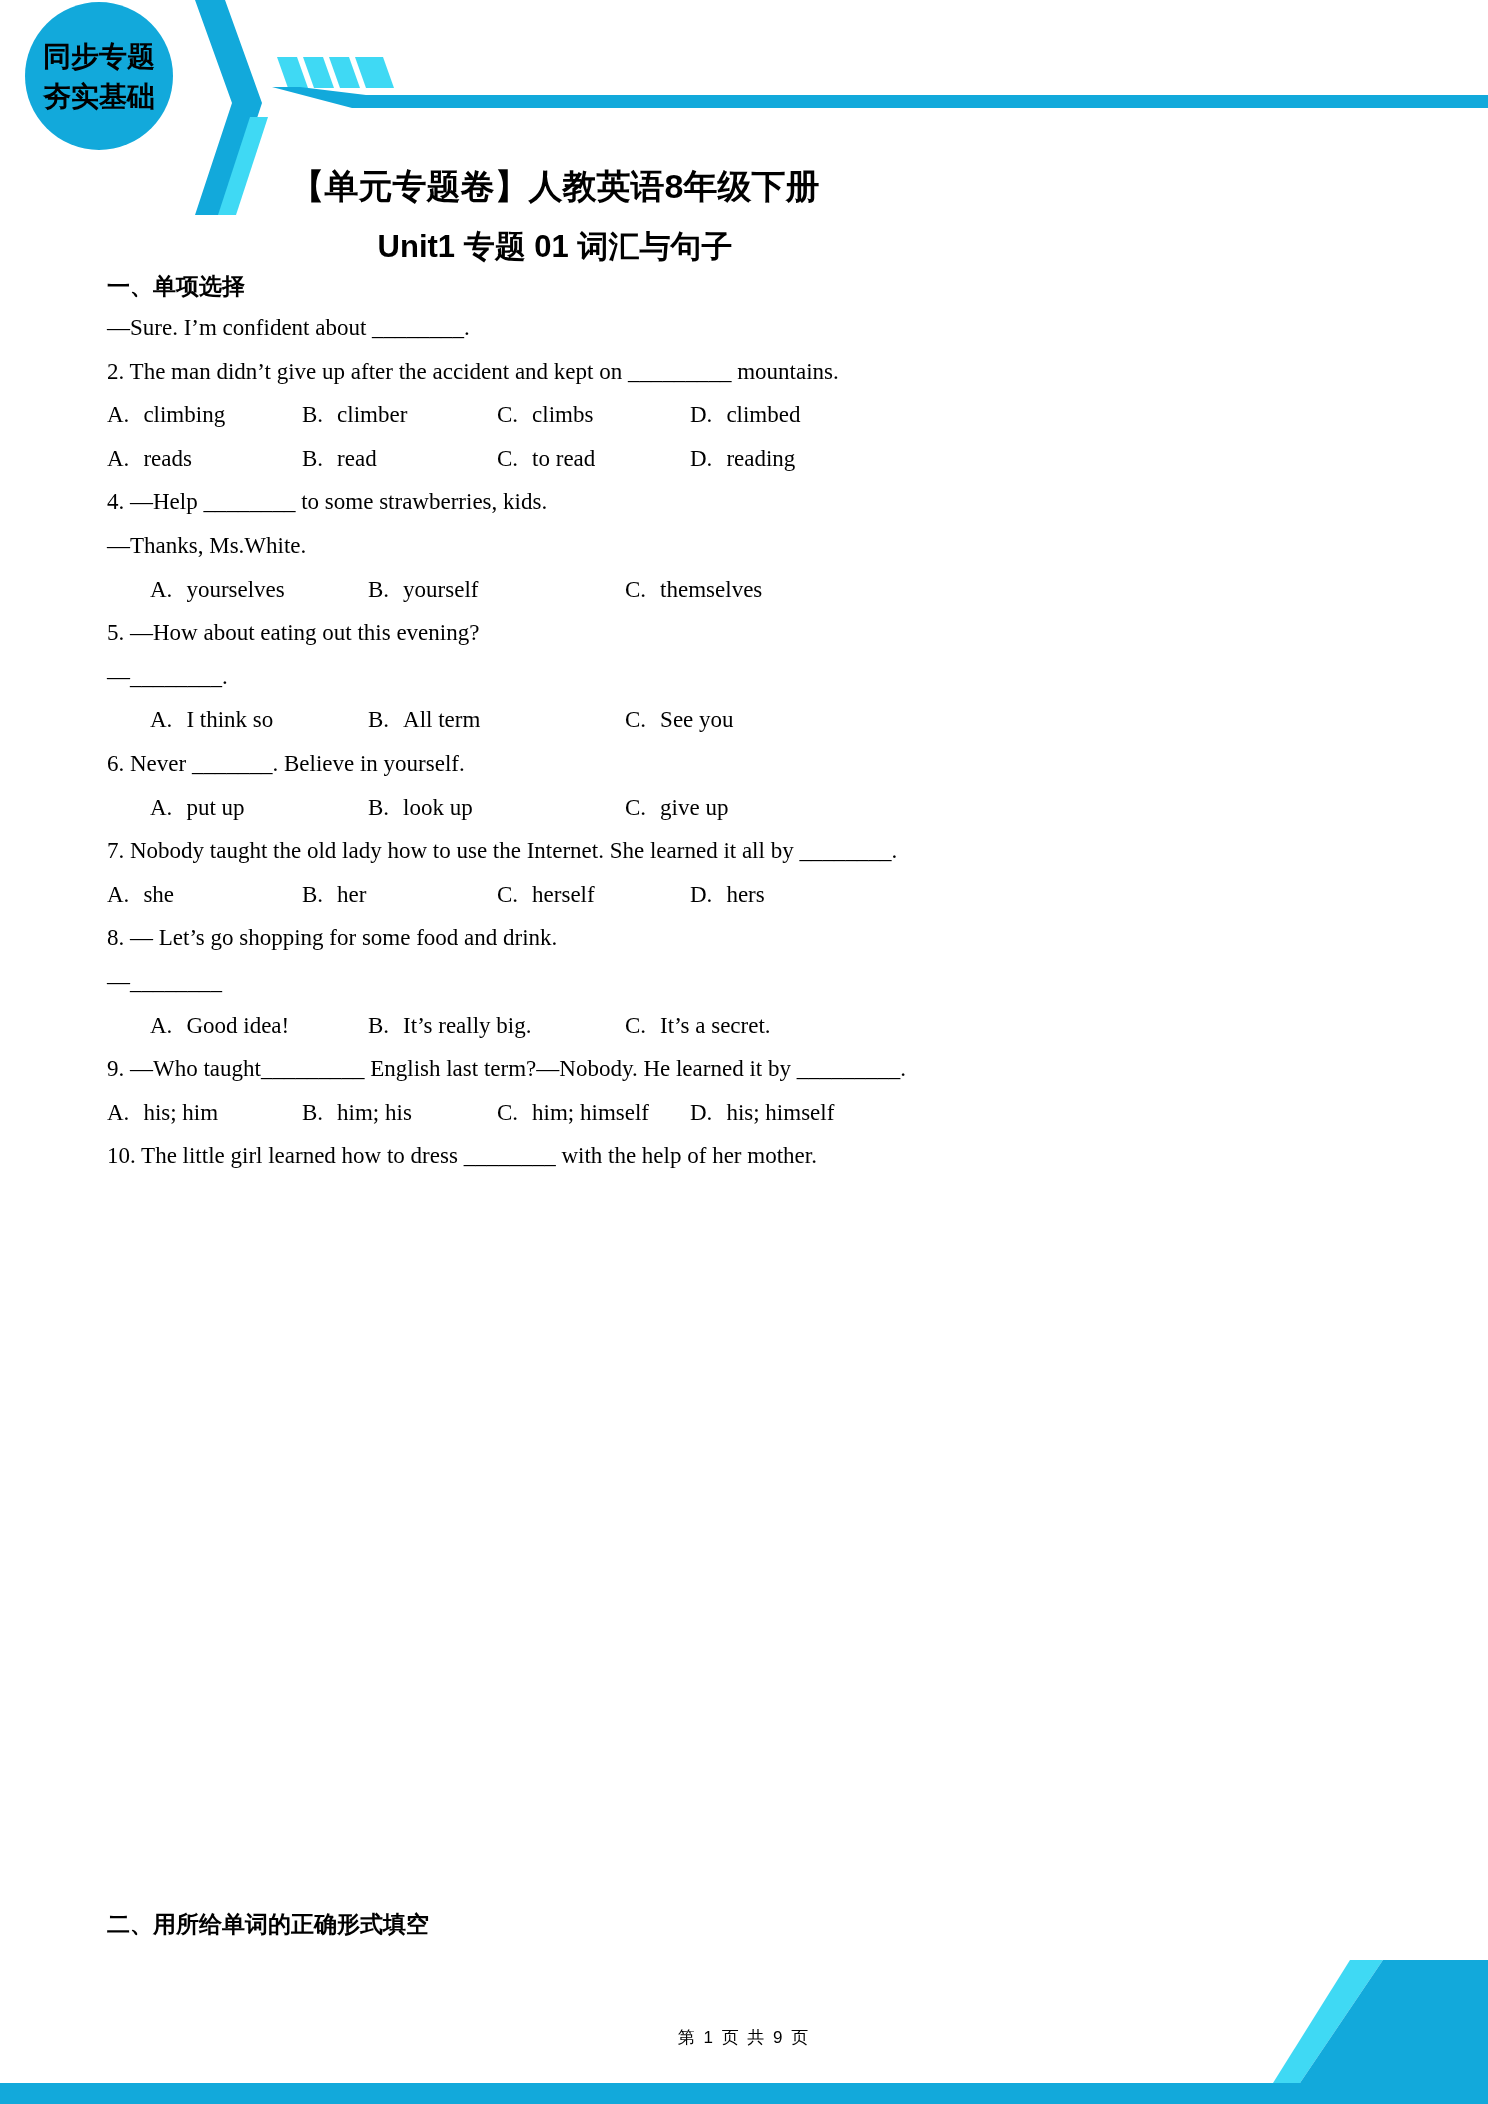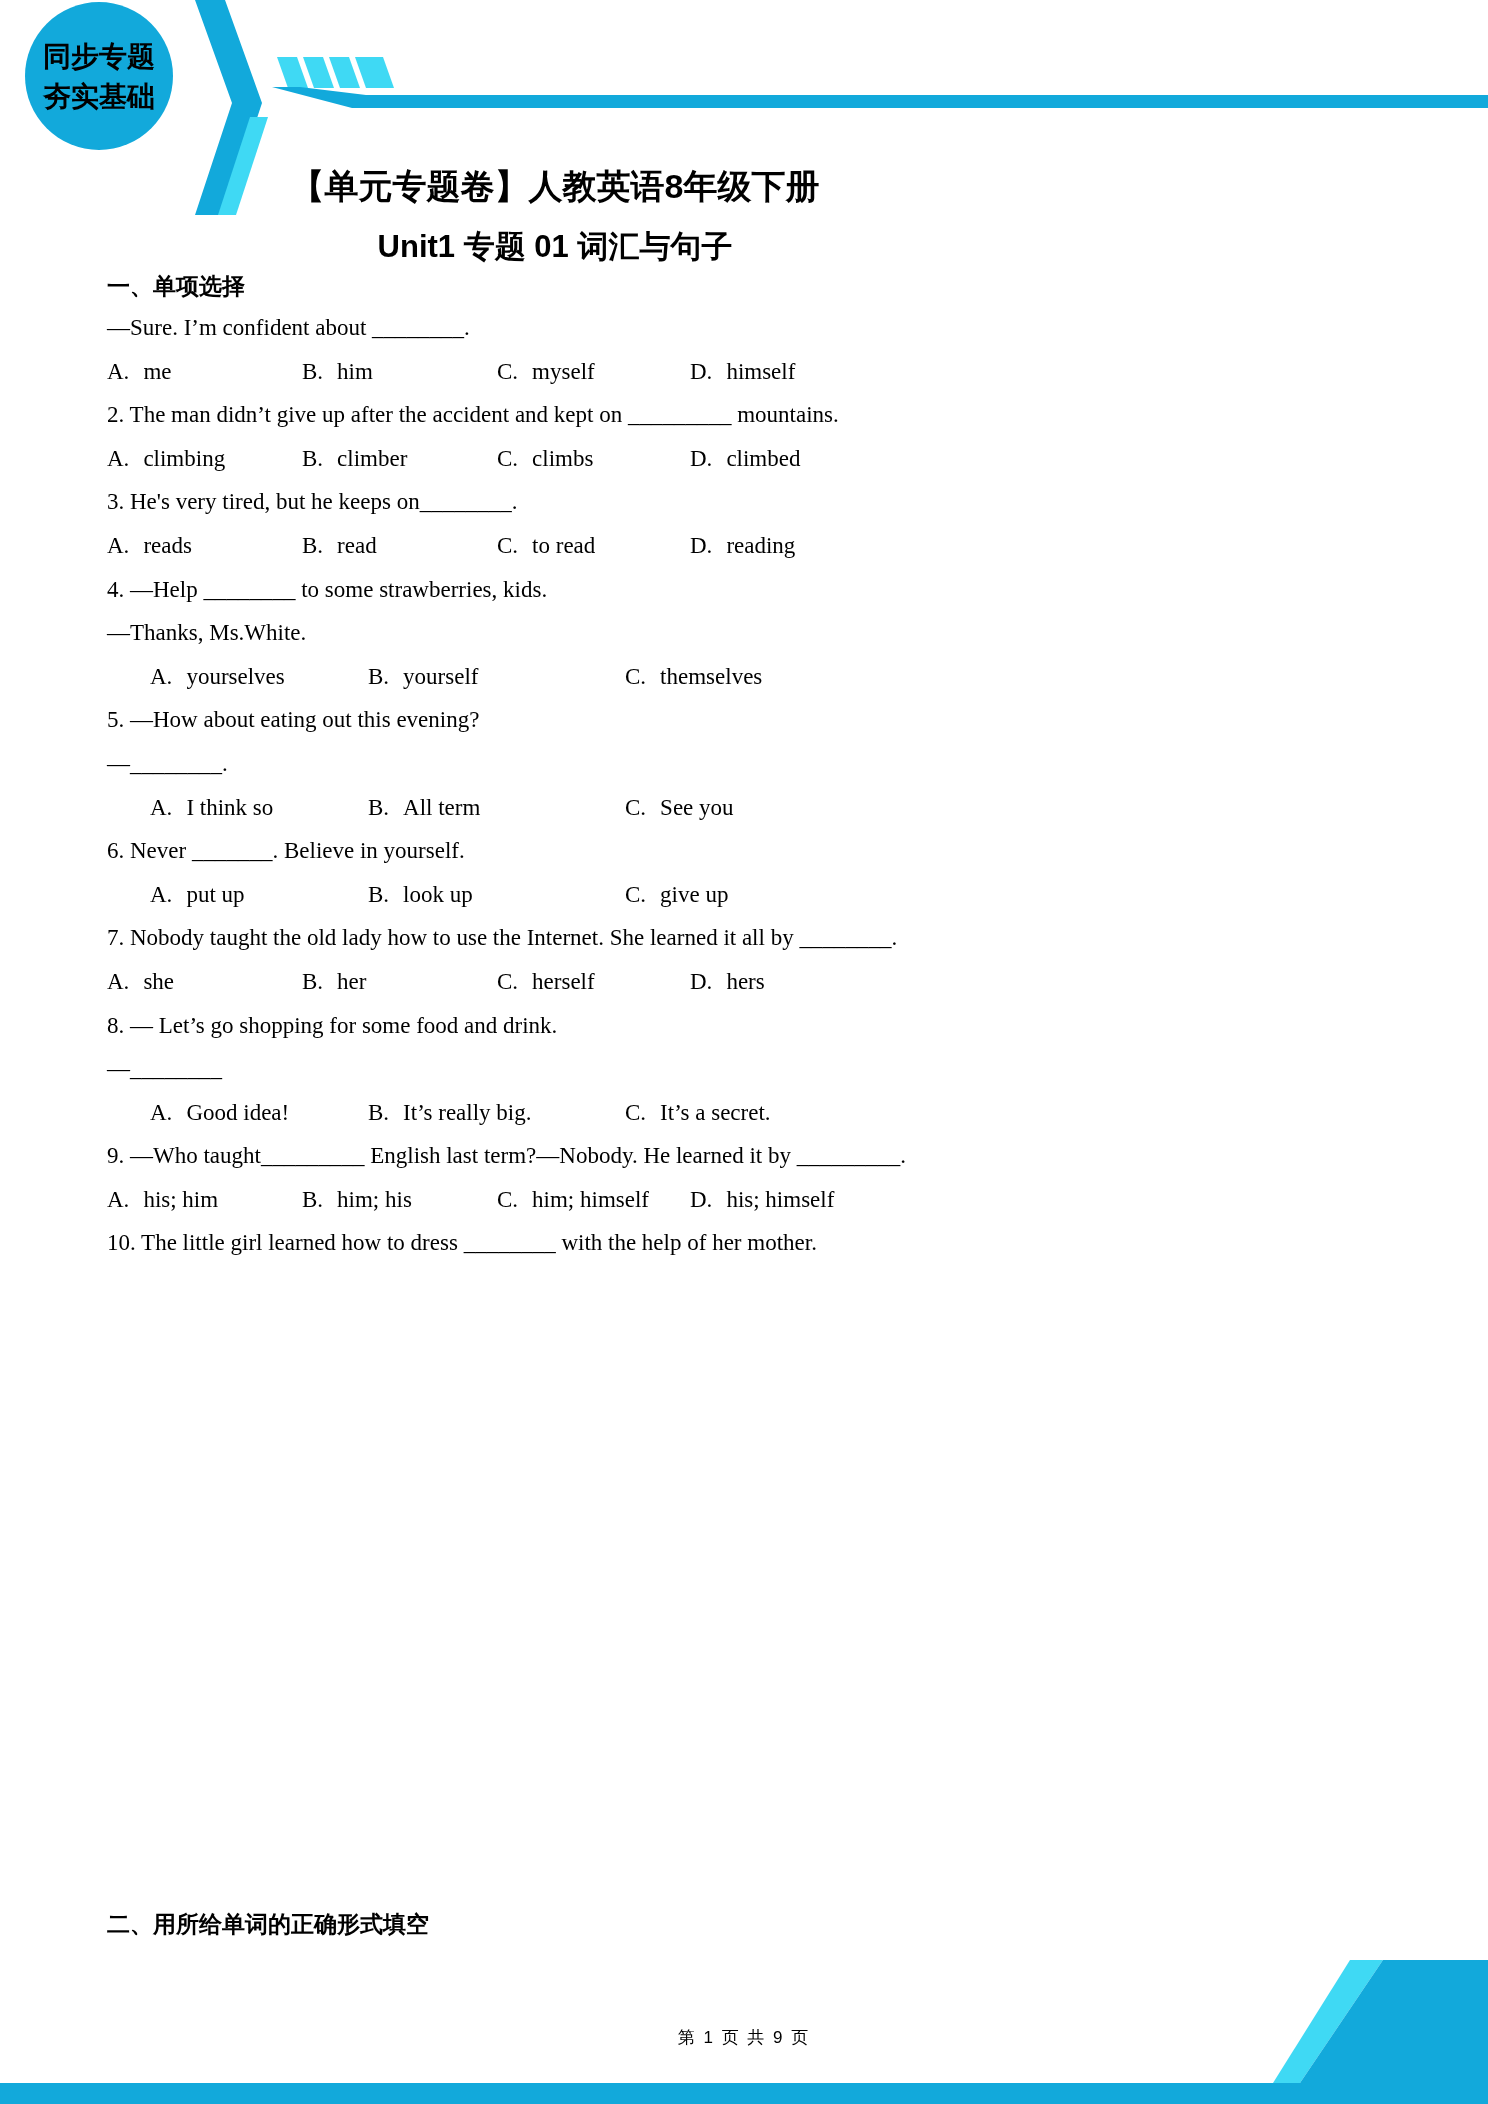--- a/index.html
+++ b/index.html
@@ -83,28 +83,26 @@
     <polygon class="fill-primary" points="272,87 300,87 366,95 1488,95 1488,108 352,108"></polygon>
   </svg>
 
   <div class="title">【单元专题卷】人教英语8年级下册</div>
   <div class="subtitle">Unit1 专题 01 词汇与句子</div>
 
   <div class="sec-heading sec1">一、单项选择</div>
   <div class="qlist">
       <div class="qblock">
         <div class="line">—Sure. I’m confident about ________.</div>
-        <div class="opts c4"><span class="opt"><span class="olabel">A.</span><span class="otext">me</span></span><span class="opt"><span class="olabel">B.</span><span class="otext">him</span></span><span class="opt"><span class="olabel">C.</span><span class="otext">myself</span></span><span class="opt"><span class="olabel">D.</span><span class="otext">himself</span></span></div>
       </div>
       <div class="qblock">
         <div class="line">2. The man didn’t give up after the accident and kept on _________ mountains.</div>
         <div class="opts c4"><span class="opt"><span class="olabel">A.</span><span class="otext">climbing</span></span><span class="opt"><span class="olabel">B.</span><span class="otext">climber</span></span><span class="opt"><span class="olabel">C.</span><span class="otext">climbs</span></span><span class="opt"><span class="olabel">D.</span><span class="otext">climbed</span></span></div>
       </div>
       <div class="qblock">
-        <div class="line">3. He's very tired, but he keeps on________.</div>
         <div class="opts c4"><span class="opt"><span class="olabel">A.</span><span class="otext">reads</span></span><span class="opt"><span class="olabel">B.</span><span class="otext">read</span></span><span class="opt"><span class="olabel">C.</span><span class="otext">to read</span></span><span class="opt"><span class="olabel">D.</span><span class="otext">reading</span></span></div>
       </div>
       <div class="qblock">
         <div class="line">4. —Help ________ to some strawberries, kids.</div>
         <div class="line">—Thanks, Ms.White.</div>
         <div class="opts c3"><span class="opt"><span class="olabel">A.</span><span class="otext">yourselves</span></span><span class="opt"><span class="olabel">B.</span><span class="otext">yourself</span></span><span class="opt"><span class="olabel">C.</span><span class="otext">themselves</span></span></div>
       </div>
       <div class="qblock">
         <div class="line">5. —How about eating out this evening?</div>
         <div class="line">—________.</div>

